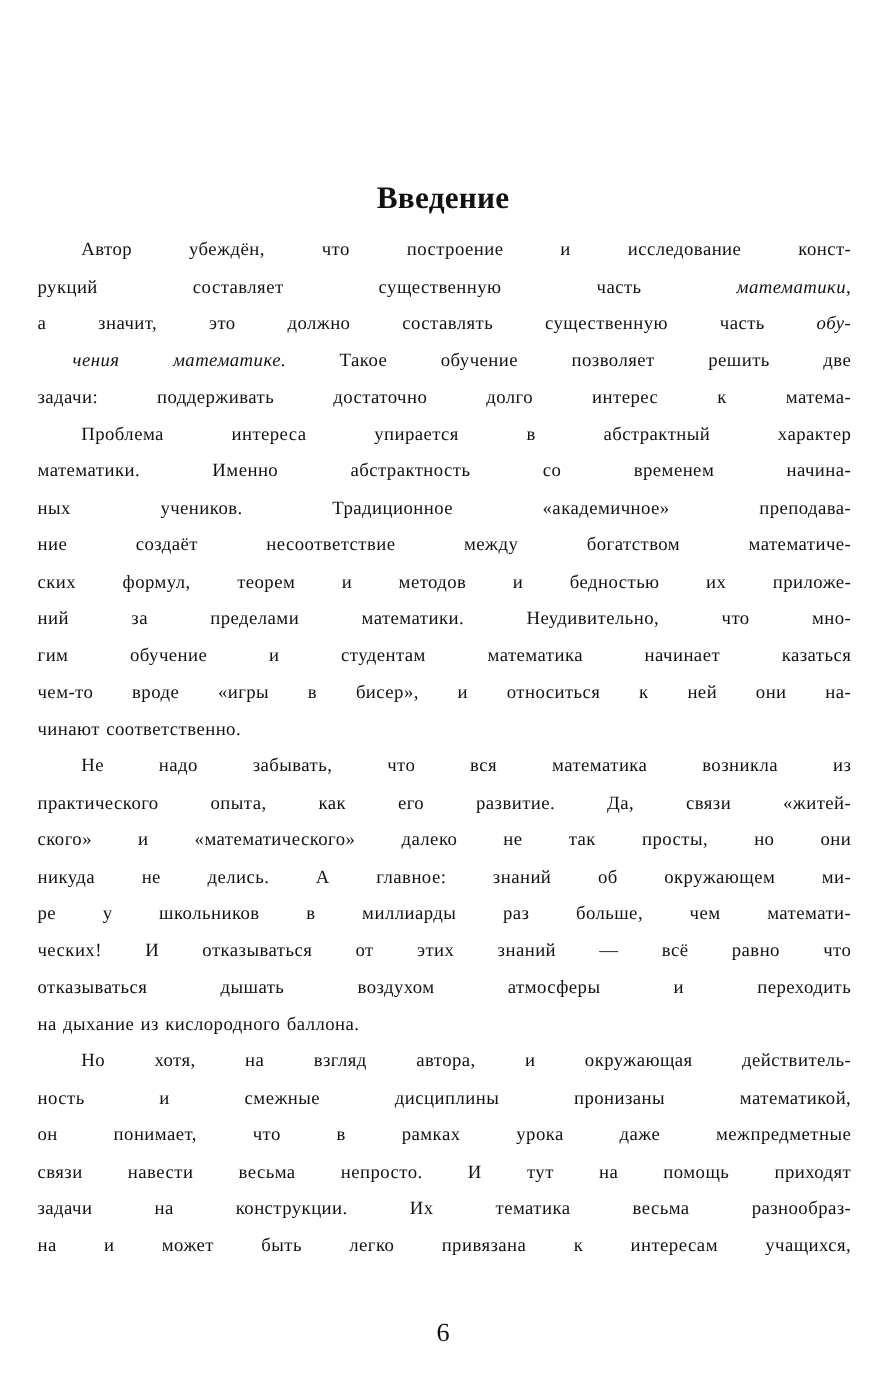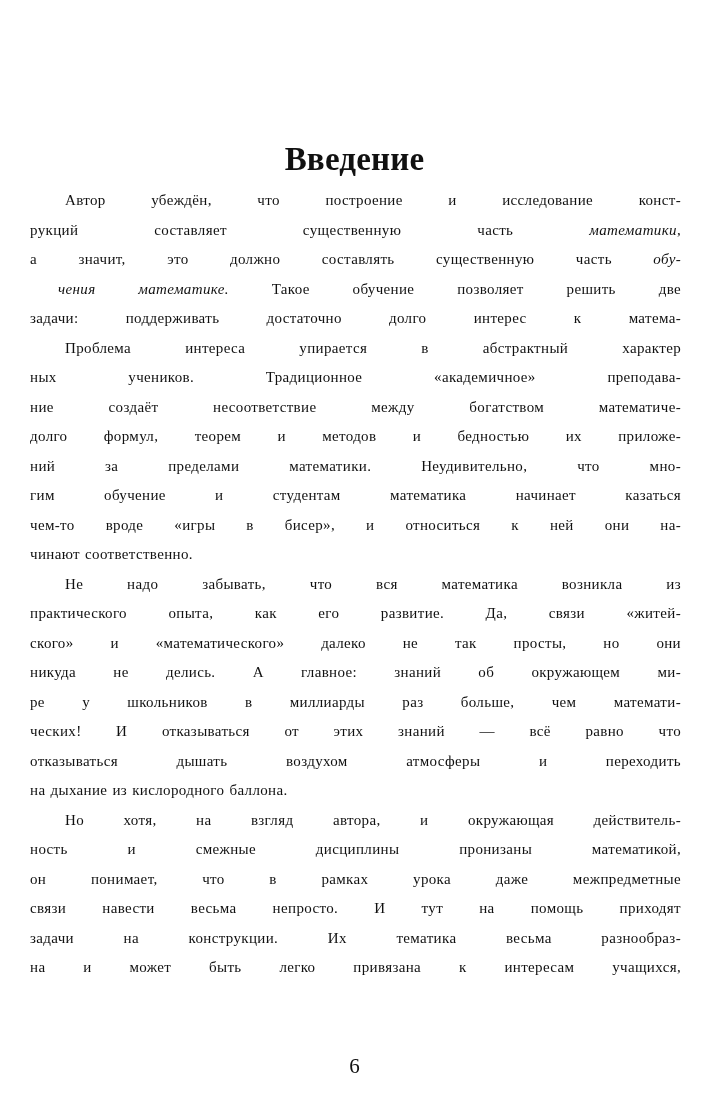--- a/index.html
+++ b/index.html
@@ -23,21 +23,21 @@
       height: 1098px;
     }
     .title {
       position: absolute;
       top: 142px;
       left: 0;
       width: 709px;
       text-align: center;
       font-family: "Liberation Serif", "DejaVu Serif", serif;
       font-weight: bold;
-      font-size: 33px;
+      font-size: 25px;
       line-height: 34px;
       letter-spacing: 0.2px;
     }
     .body {
       position: absolute;
       top: 186px;
       left: 30px;
       width: 651px;
     }
     .line {
@@ -85,23 +85,24 @@
     <div>
       <span class="line indent" style="display: block; width: auto;">Автор убеждён, что построение и исследование конст-</span>
       <span class="line" style="display: block; width: auto;"><span>рукций составляет существенную часть </span><span class="it">математики</span><span>,</span></span>
       <span class="line" style="display: block; width: auto;"><span>а значит, это должно составлять существенную часть </span><span class="it">обу-</span></span>
       <span class="line" style="display: block; width: auto; margin-left: 28px;"><span class="it">чения математике.</span><span> Такое обучение позволяет решить две</span></span>
       <span class="line" style="display: block; width: auto;">задачи: поддерживать достаточно долго интерес к матема-</span>
     </div>
 
     <div>
       <span class="line indent" style="display: block; width: auto;">Проблема интереса упирается в абстрактный характер</span>
+      <span class="line" style="display: block; width: auto;">математики. Именно абстрактность со временем начина-</span>
       <span class="line" style="display: block; width: auto;">ных учеников. Традиционное «академичное» преподава-</span>
       <span class="line" style="display: block; width: auto;">ние создаёт несоответствие между богатством математиче-</span>
-      <span class="line" style="display: block; width: auto;">долго формул, теорем и методов и бедностью их приложе-</span>
+      <span class="line" style="display: block; width: auto;">ских формул, теорем и методов и бедностью их приложе-</span>
       <span class="line" style="display: block; width: auto;">ний за пределами математики. Неудивительно, что мно-</span>
       <span class="line" style="display: block; width: auto;">гим обучение и студентам математика начинает казаться</span>
       <span class="line" style="display: block; width: auto;">чем-то вроде «игры в бисер», и относиться к ней они на-</span>
       <span class="line last">чинают соответственно.</span>
     </div>
 
     <div>
       <span class="line indent" style="display: block; width: auto;">Не надо забывать, что вся математика возникла из</span>
       <span class="line" style="display: block; width: auto;">практического опыта, как его развитие. Да, связи «житей-</span>
       <span class="line" style="display: block; width: auto;">ского» и «математического» далеко не так просты, но они</span>

